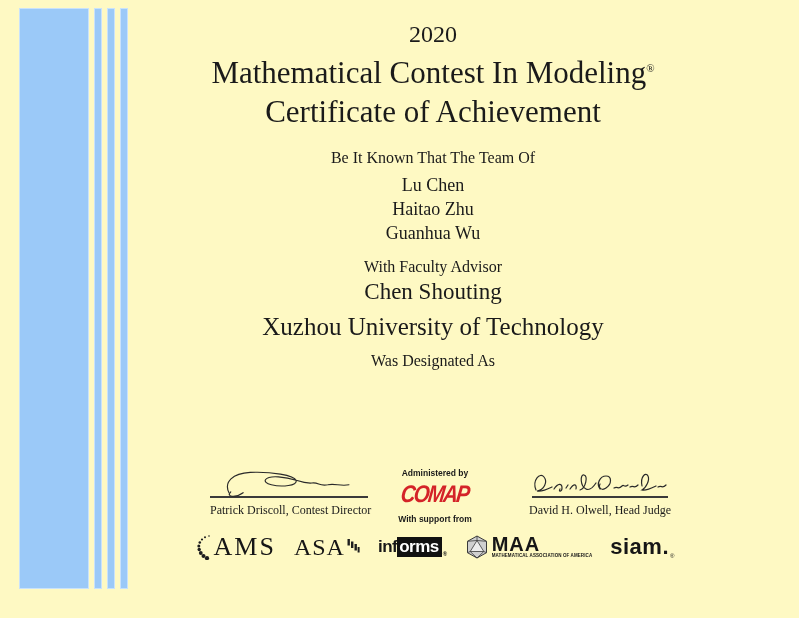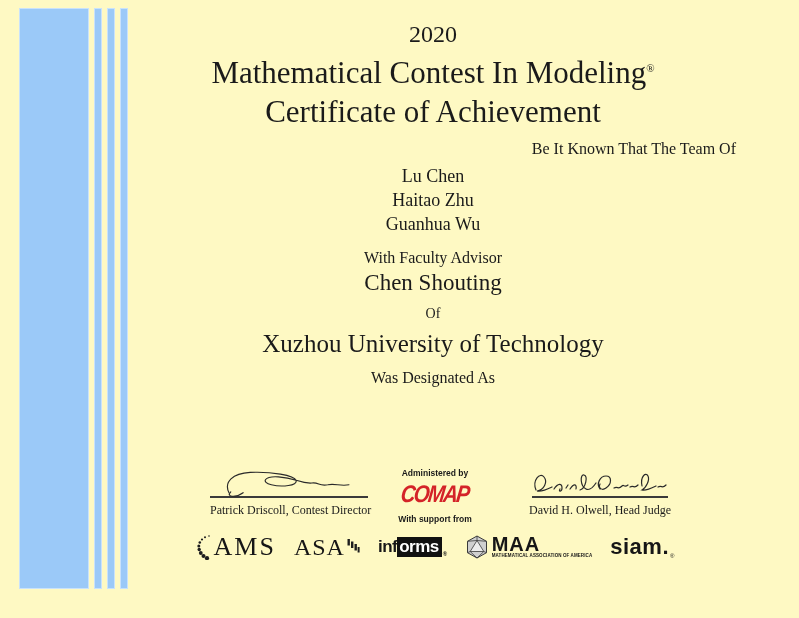--- a/index.html
+++ b/index.html
@@ -12,21 +12,21 @@
   .stripe{position:absolute;top:8px;width:6px;height:579px;background:#9bc9f8;border:1px solid #c9e2fb;}
   .s1{left:94px;} .s2{left:107px;} .s3{left:120px;}
 
   
   .content{position:absolute;left:130px;top:0;width:606px;text-align:center;}
   .year{padding-top:20px;font-size:24px;line-height:28px;}
   .title{margin-top:7px;font-size:31px;line-height:36px;white-space:nowrap;}
   .title .reg{font-size:11px;vertical-align:super;line-height:0;}
   .subtitle{margin-top:3px;font-size:31px;line-height:36px;}
   .small-label{font-size:16px;line-height:18px;}
-  .intro1{margin-top:10px;text-align:right;}
+  .intro1{margin-top:19px;}
   .member{font-size:18px;line-height:24px;}
   .member.first{margin-top:6px;}
   .intro2{margin-top:13px;}
   .advisor{margin-top:3px;font-size:23px;line-height:26px;}
   .of-label{margin-top:10px;font-size:14px;line-height:16px;}
   .institution{margin-top:8px;font-size:25px;line-height:28px;}
   .intro3{margin-top:11px;}
   .designation{margin-top:1px;font-size:24px;line-height:28px;}
 
   
@@ -80,21 +80,20 @@
     <div class="subtitle">Certificate of Achievement</div>
 
     <div class="small-label intro1">Be It Known That The Team Of</div>
     <div class="member first">Lu Chen</div>
     <div class="member">Haitao Zhu</div>
     <div class="member">Guanhua Wu</div>
 
     <div class="small-label intro2">With Faculty Advisor</div>
     <div class="advisor">Chen Shouting</div>
 
-    <div class="of-label">Of</div>
     <div class="institution">Xuzhou University of Technology</div>
 
     <div class="small-label intro3">Was Designated As</div>
   </div>
 
   <div class="sig-block sig-left">
     <svg class="sig-art" width="156" height="30" viewBox="0 0 156 34">
       <path d="M10 28 C 4 16 14 6 34 5 C 58 4 84 8 86 14 C 88 20 70 22 58 19 C 46 16 50 9 66 10 C 86 11 90 18 104 17 C 112 16 112 21 122 19 C 130 17 136 21 146 19" fill="none" stroke="#2a2a2a" stroke-width="1.3" stroke-linecap="round"></path>
       <path d="M12 27 C 6 33 18 34 26 28" fill="none" stroke="#2a2a2a" stroke-width="1.3" stroke-linecap="round"></path>
     </svg>

